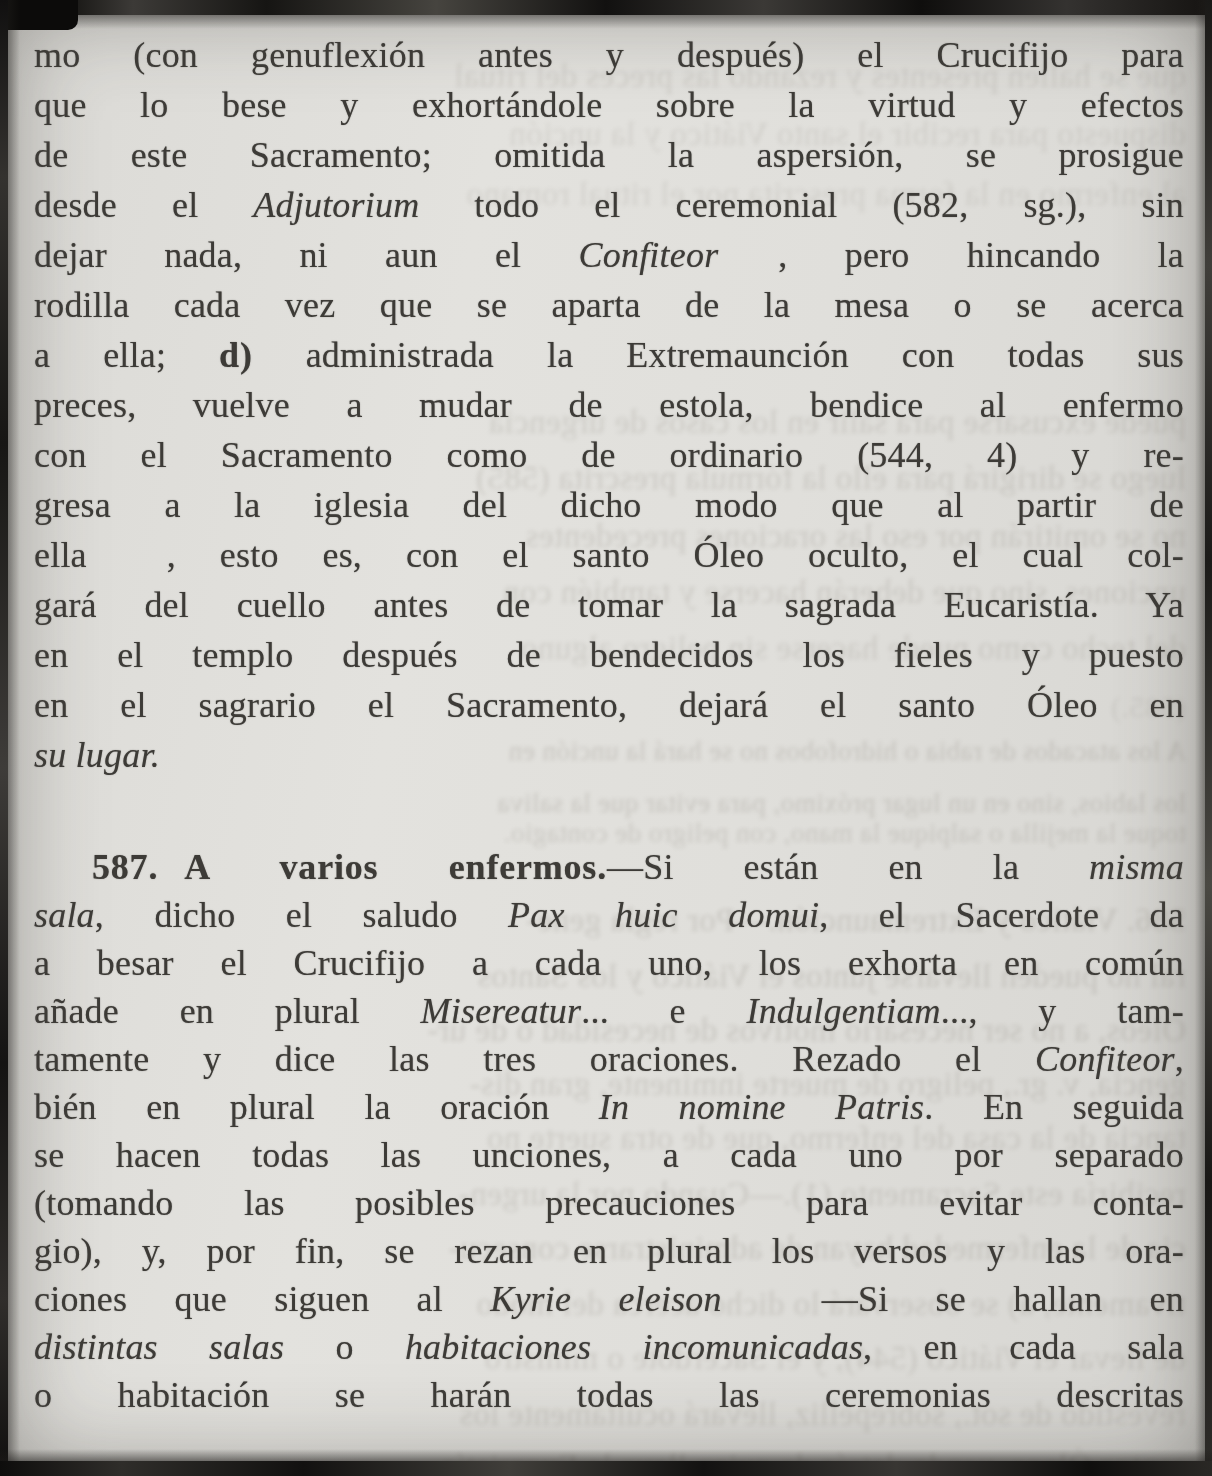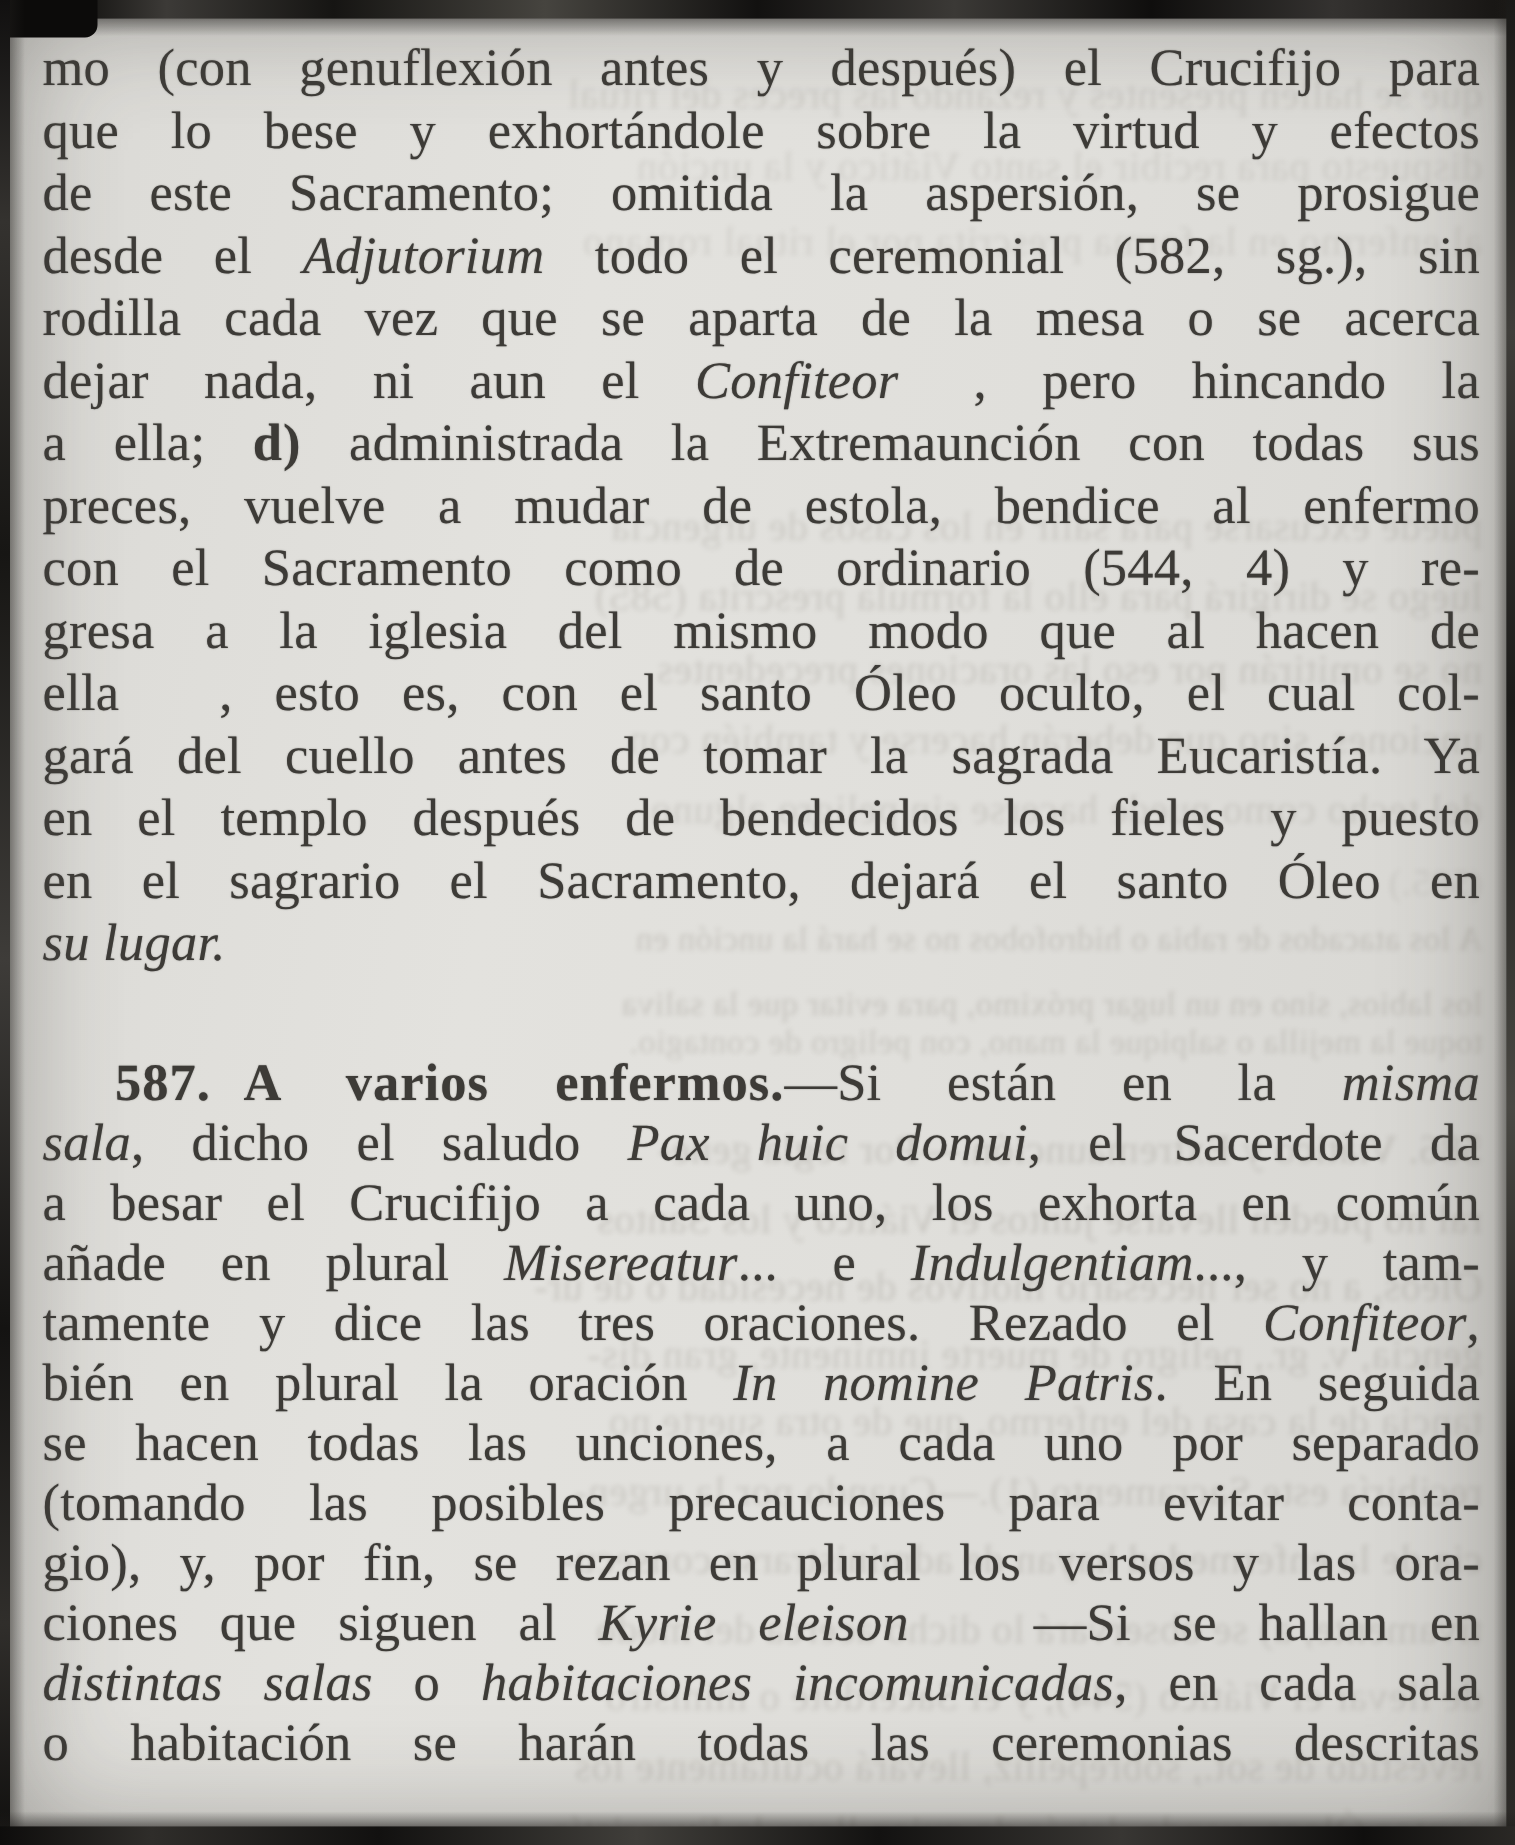--- a/index.html
+++ b/index.html
@@ -43,21 +43,21 @@
     color:rgba(125,119,110,.52);
     white-space:nowrap;overflow:hidden;
     letter-spacing:.5px;
     font-family:"Liberation Serif", serif;
   }
 
   
   .text-block{
     position:absolute;z-index:3;
     left:34px;top:30px;width:1150px;
-    font-size:42px;line-height:50px;
+    font-size:36px;line-height:50px;
     color:#3d3b37;
     letter-spacing:.2px;
     text-shadow:0 0 1.2px rgba(55,53,49,.55);
   }
   .para{margin:0;}
   .line{text-align:justify;text-align-last:justify;}
   .line.no-just{text-align-last:left;font-style:italic;}
   .gap{display:inline-block;height:1px;vertical-align:baseline;}
   em{font-style:italic;}
   strong{font-weight:bold;letter-spacing:.8px;}
@@ -90,26 +90,26 @@
       <div class="ghost" style="top: 1340px; font-size: 33px; opacity: 0.4;">de llevar el Viático (544), y el Sacerdote o ministro</div>
       <div class="ghost" style="top: 1396px; font-size: 33px; opacity: 0.42;">revestido de sot., sobrepelliz, llevará ocultamente los</div>
       <div class="ghost" style="top: 1448px; font-size: 33px; opacity: 0.42;">santos Óleos, yendo detrás de quien lleva la Eucaristía</div>
     </div>
   <div class="text-block">
       <div class="para" style="line-height: 50px;">
         <div class="line"><span>mo (con genuflexión antes y después) el Crucifijo para</span></div>
         <div class="line"><span>que lo bese y exhortándole sobre la virtud y efectos</span></div>
         <div class="line"><span>de este Sacramento; omitida la aspersión, se prosigue</span></div>
         <div class="line"><span>desde el </span><em>Adjutorium</em><span> todo el ceremonial (582, sg.), sin</span></div>
+        <div class="line"><span>dejar nada, ni aun el </span><em>Confiteor</em><span class="gap" style="width: 60px;"></span><span>, pero hincando la</span></div>
         <div class="line"><span>rodilla cada vez que se aparta de la mesa o se acerca</span></div>
-        <div class="line"><span>dejar nada, ni aun el </span><em>Confiteor</em><span class="gap" style="width: 60px;"></span><span>, pero hincando la</span></div>
         <div class="line"><span>a ella; </span><strong>d)</strong><span> administrada la Extremaunción con todas sus</span></div>
         <div class="line"><span>preces, vuelve a mudar de estola, bendice al enfermo</span></div>
         <div class="line"><span>con el Sacramento como de ordinario (544, 4) y re-</span></div>
-        <div class="line"><span>gresa a la iglesia del mismo modo que al hacen de</span></div>
+        <div class="line"><span>gresa a la iglesia del dicho modo que al partir de</span></div>
         <div class="line"><span>ella</span><span class="gap" style="width: 80px;"></span><span>, esto es, con el santo Óleo oculto, el cual col-</span></div>
         <div class="line"><span>gará del cuello antes de tomar la sagrada Eucaristía. Ya</span></div>
         <div class="line"><span>en el templo después de bendecidos los fieles y puesto</span></div>
         <div class="line"><span>en el sagrario el Sacramento, dejará el santo Óleo en</span></div>
         <div class="line no-just"><span>su lugar.</span></div>
       </div>
       <div class="para" style="margin-top: 63px; line-height: 48px;">
         <div class="line" style="text-indent: 58px;"><strong>587.</strong><span class="gap" style="width: 26px;"></span><strong>A varios enfermos.</strong><span>—Si están en la </span><em>misma</em></div>
         <div class="line"><em>sala</em><span>, dicho el saludo </span><em>Pax huic domui</em><span>, el Sacerdote da</span></div>
         <div class="line"><span>a besar el Crucifijo a cada uno, los exhorta en común</span></div>

